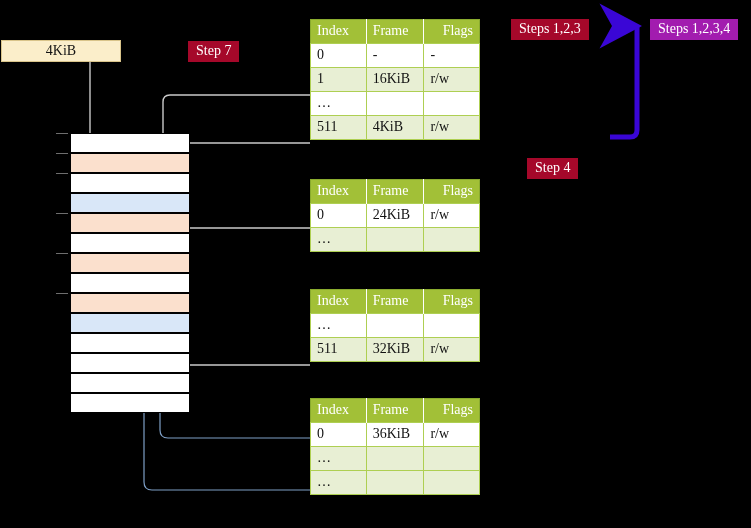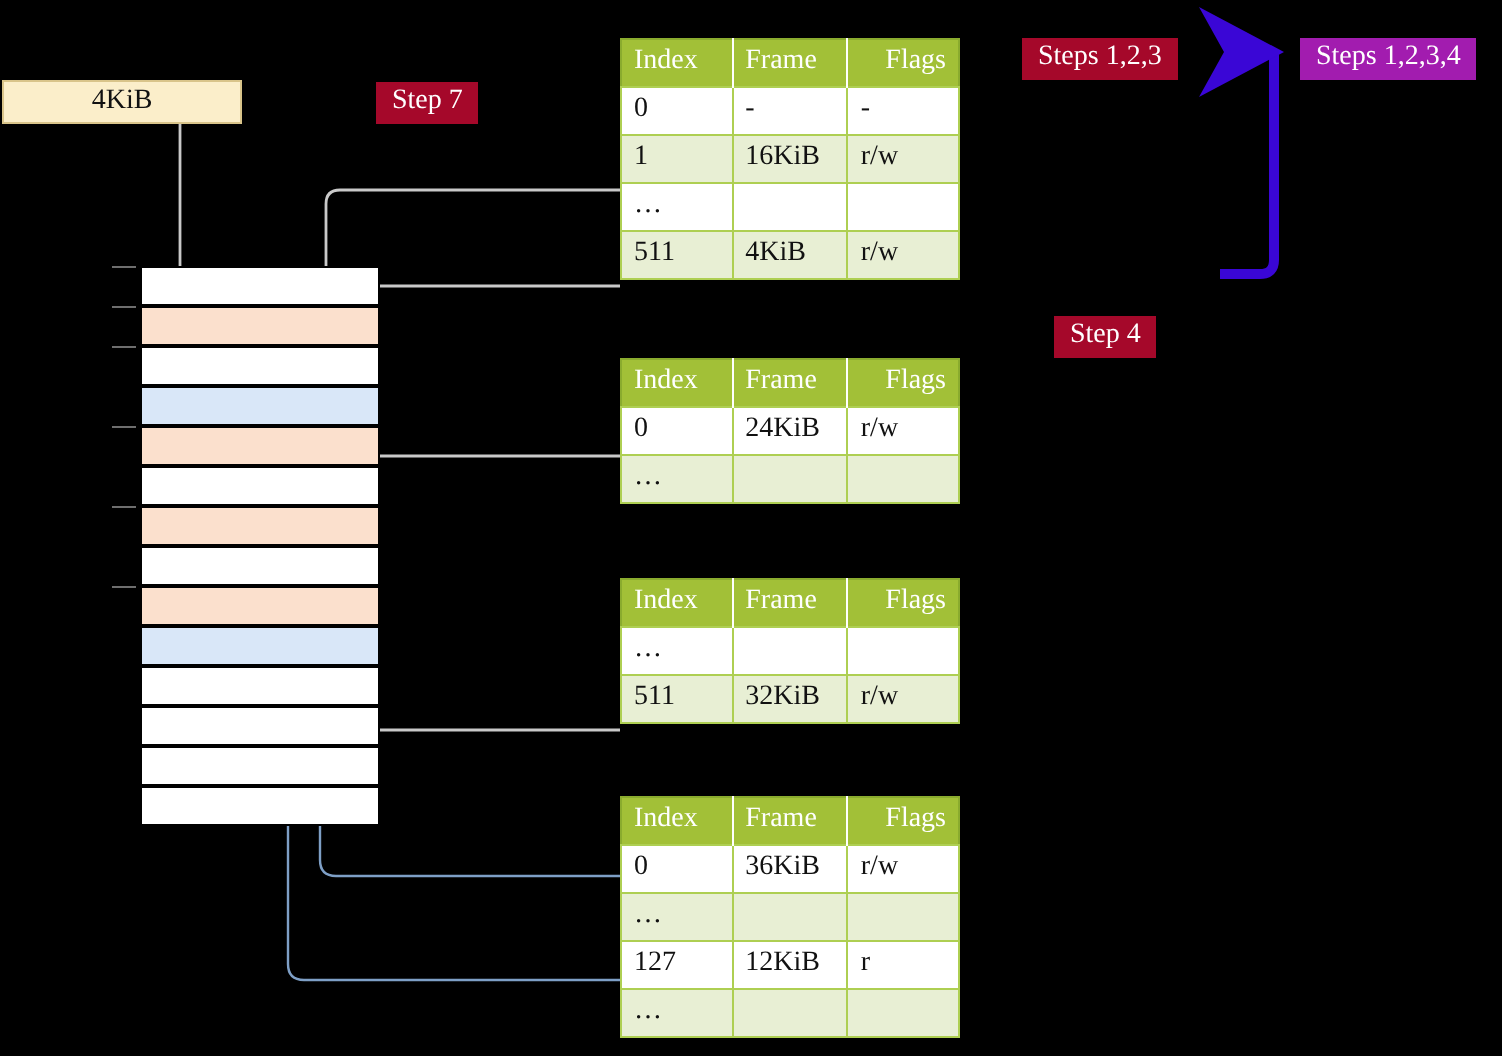--- a/index.html
+++ b/index.html
@@ -264,25 +264,20 @@
         <tr class="plain">
           <td>0</td>
           <td>36KiB</td>
           <td>r/w</td>
         </tr>
         <tr class="alt">
           <td>…</td>
           <td></td>
           <td></td>
         </tr>
-        <tr class="plain">
-          <td>127</td>
-          <td>12KiB</td>
-          <td>r</td>
-        </tr>
         <tr class="alt">
           <td>…</td>
           <td></td>
           <td></td>
         </tr>
       </tbody>
   </table>
 
 </div>
 

